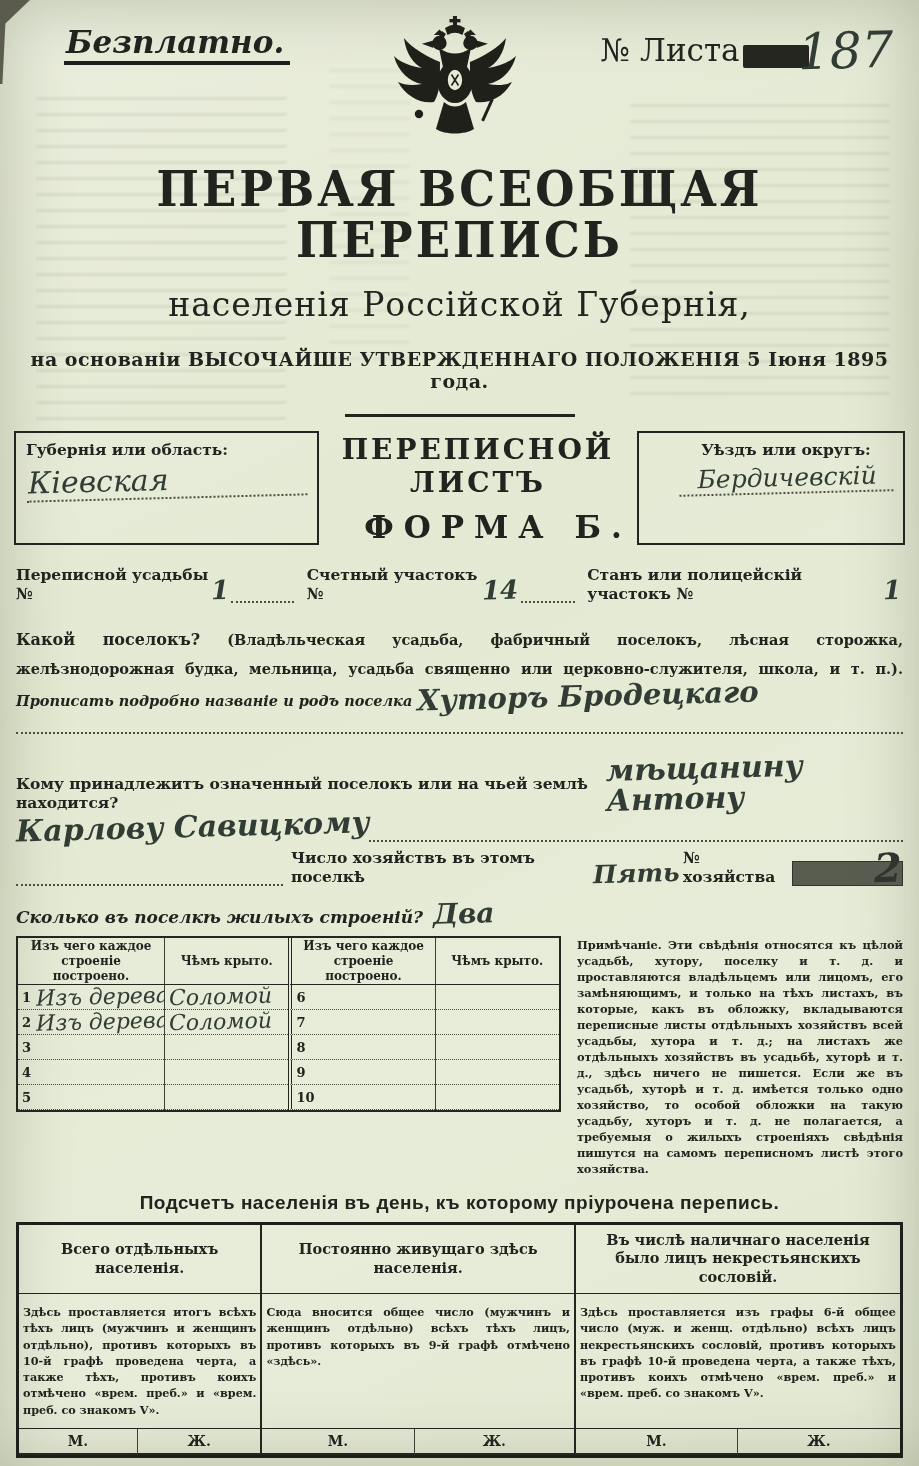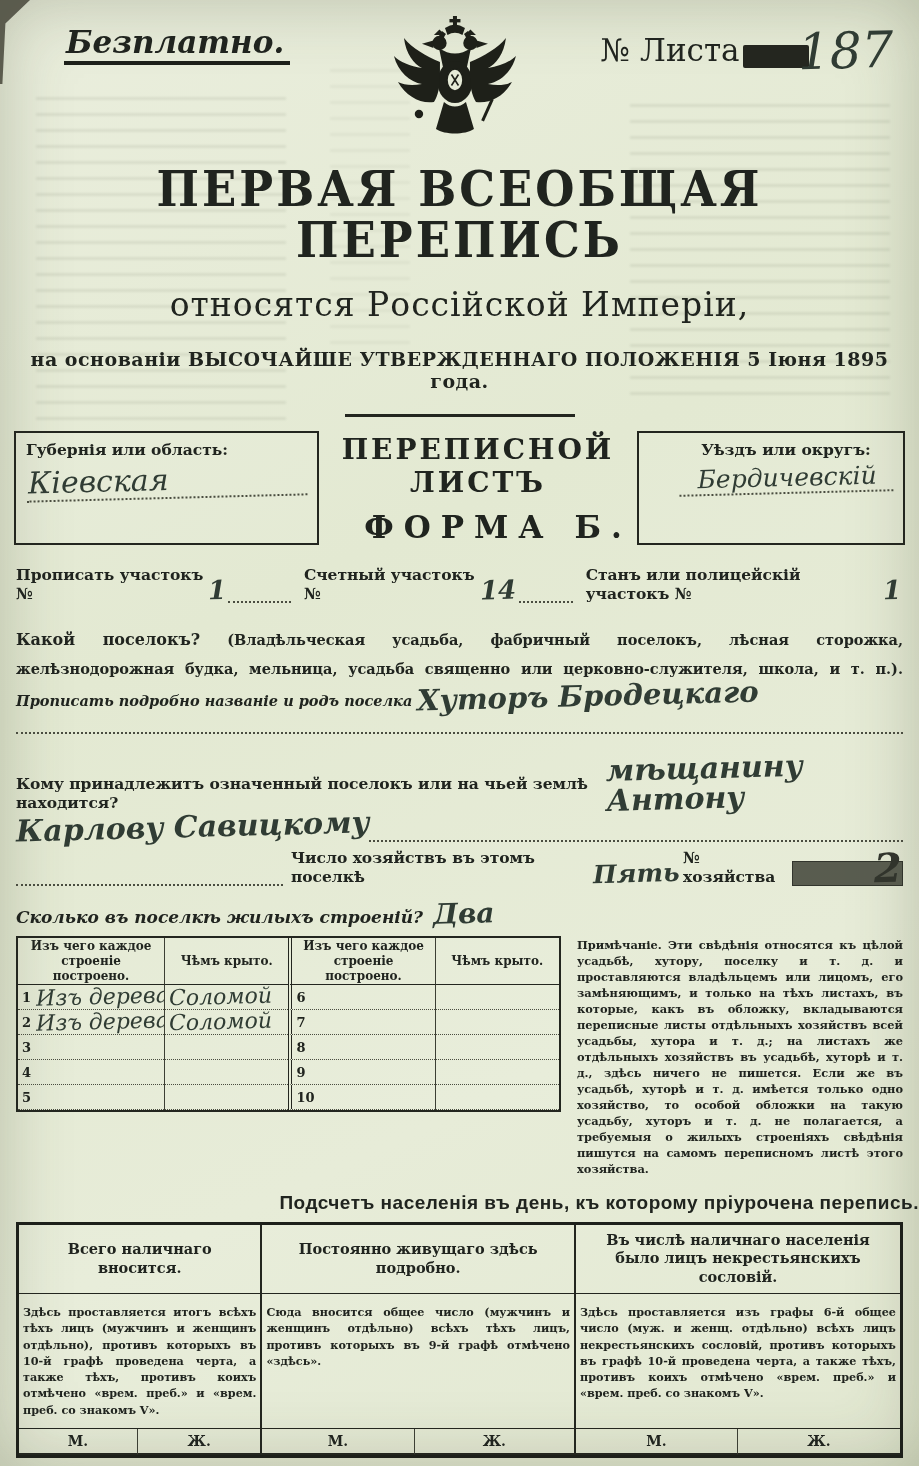--- a/index.html
+++ b/index.html
@@ -88,21 +88,21 @@
   .bcell.first { border-left:none; }
   .bcell.half { border-left:4px double #23261f; }
   .bhdr { border-bottom:1.5px solid #23261f; font-size:12px; font-weight:700; text-align:center;
     justify-content:center; padding:3px 4px; line-height:1.25; min-height:36px; }
   .rownum { font-size:13px; font-weight:700; margin-right:5px; }
   .bcell .hand { font-size:22px; white-space:nowrap; }
   .note { font-size:11.4px; font-weight:700; text-align:justify; line-height:1.4; padding-top:2px; }
   .note .nt { font-weight:700;margin-top:48px; }
 
   
-  .ctitle { text-align:right; font-size:19px; font-weight:700; margin-top:14px;
+  .ctitle { text-align:center; font-size:19px; font-weight:700; margin-top:14px;
     font-family:"Liberation Sans",sans-serif; letter-spacing:.5px; }
   .ctable { margin:8px 16px 0; border:3px solid #1d201a; display:grid;
     grid-template-columns:13.4% 14% 17.4% 18.2% 18.5% 18.5%; background:rgba(255,255,255,.05); }
   .cc { border-left:1px solid #3c3f34; box-sizing:border-box; }
   .cc.first { border-left:none; }
   .cc.maj { border-left:2px solid #23261f; }
   .chead { grid-column:span 2; border-bottom:1.5px solid #23261f; font-size:14.5px; font-weight:700;
     text-align:center; display:flex; align-items:center; justify-content:center; padding:6px 10px; min-height:44px; line-height:1.3; }
   .cdesc { grid-column:span 2; border-bottom:1.5px solid #23261f; font-size:11.2px; font-weight:700;
     text-align:justify; padding:10px 4px; line-height:1.45; min-height:112px; }
@@ -147,21 +147,21 @@
       </svg>
     </div>
     <div class="sheetno">
       <span class="lbl">№ Листа</span>
       <span class="blackbox"></span>
       <span class="hand handnum">187</span>
     </div>
   </div>
 
   <div class="title1">ПЕРВАЯ ВСЕОБЩАЯ ПЕРЕПИСЬ</div>
-  <div class="title2">относятся Россійской Имперіи,</div>
+  <div class="title2">населенія Россійской Губернія,</div>
   <div class="title3">на основаніи ВЫСОЧАЙШЕ УТВЕРЖДЕННАГО ПОЛОЖЕНІЯ 5 Іюня 1895 года.</div>
   <hr class="hr-short">
 
   <div class="boxrow">
     <div class="rbox">
       <div class="lbl">Губернія или область:</div>
       <span class="hand fillline">Кіевская</span>
     </div>
     <div class="formtitle">
       <div class="l1">ПЕРЕПИСНОЙ ЛИСТЪ</div>
@@ -169,21 +169,21 @@
     </div>
     <div class="rbox right">
       <div class="lbl">Уѣздъ или округъ:</div>
       <span class="hand fillline">Бердичевскій</span>
     </div>
   </div>
 
   <div class="bodypad">
 
     <div class="flexline precinct">
-      <span>Прописать участокъ №</span>
+      <span>Переписной усадьбы №</span>
       <span class="hand">1</span>
       <span class="dotfix" style="width:70px"></span>
         <span class="gap"></span>
       <span>Счетный участокъ №</span>
       <span class="hand">14</span>
       <span class="dotfix" style="width:60px"></span>
         <span class="gap"></span>
       <span>Станъ или полицейскій участокъ №</span>
       <span class="hand">1</span>
       <span class="dotfill"></span>
@@ -286,22 +286,22 @@
 
       <div class="note">
         <span class="nt">Примѣчаніе.</span>
         <span>Эти свѣдѣнія относятся къ цѣлой усадьбѣ, хутору, поселку и т. д. и проставляются владѣльцемъ или лицомъ, его замѣняющимъ, и только на тѣхъ листахъ, въ которые, какъ въ обложку, вкладываются переписные листы отдѣльныхъ хозяйствъ всей усадьбы, хутора и т. д.; на листахъ же отдѣльныхъ хозяйствъ въ усадьбѣ, хуторѣ и т. д., здѣсь ничего не пишется. Если же въ усадьбѣ, хуторѣ и т. д. имѣется только одно хозяйство, то особой обложки на такую усадьбу, хуторъ и т. д. не полагается, а требуемыя о жилыхъ строеніяхъ свѣдѣнія пишутся на самомъ переписномъ листѣ этого хозяйства.</span>
       </div>
     </div>
   </div>
 
   <div class="ctitle">Подсчетъ населенія въ день, къ которому пріурочена перепись.</div>
   <div class="ctable">
-    <div class="cc first chead">Всего наличнаго вносится.</div>
-    <div class="cc maj chead">Постоянно живущаго здѣсь подробно.</div>
+    <div class="cc first chead">Всего отдѣльныхъ населенія.</div>
+    <div class="cc maj chead">Постоянно живущаго здѣсь населенія.</div>
     <div class="cc maj chead">Въ числѣ наличнаго населенія было лицъ некрестьянскихъ сословій.</div>
 
     <div class="cc first cdesc">Здѣсь проставляется итогъ всѣхъ тѣхъ лицъ (мужчинъ и женщинъ отдѣльно), противъ которыхъ въ 10-й графѣ проведена черта, а также тѣхъ, противъ коихъ отмѣчено «врем. преб.» и «врем. преб. со знакомъ V».</div>
     <div class="cc maj cdesc">Сюда вносится общее число (мужчинъ и женщинъ отдѣльно) всѣхъ тѣхъ лицъ, противъ которыхъ въ 9-й графѣ отмѣчено «здѣсь».</div>
     <div class="cc maj cdesc">Здѣсь проставляется изъ графы 6-й общее число (муж. и женщ. отдѣльно) всѣхъ лицъ некрестьянскихъ сословій, противъ которыхъ въ графѣ 10-й проведена черта, а также тѣхъ, противъ коихъ отмѣчено «врем. преб.» и «врем. преб. со знакомъ V».</div>
 
     <div class="cc first cmj">М.</div>
     <div class="cc cmj">Ж.</div>
     <div class="cc maj cmj">М.</div>
     <div class="cc cmj">Ж.</div>

